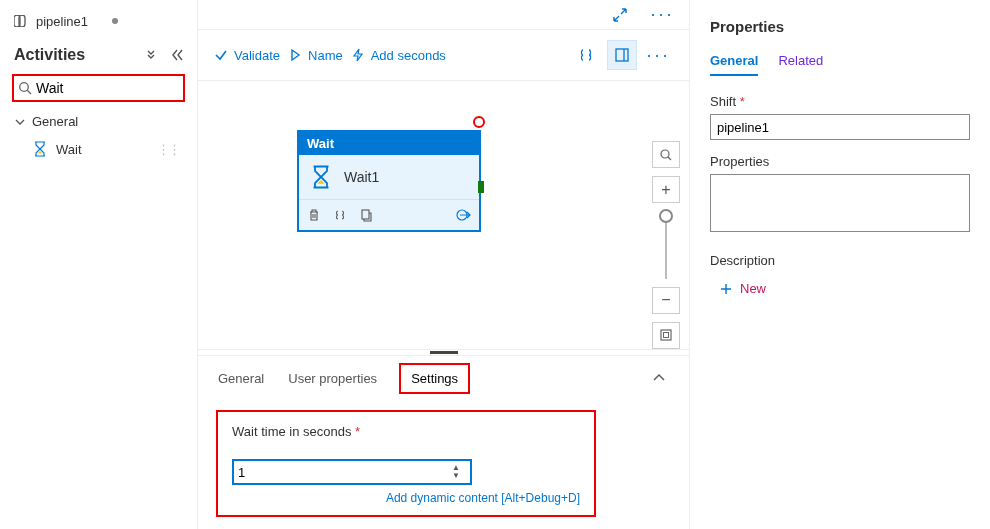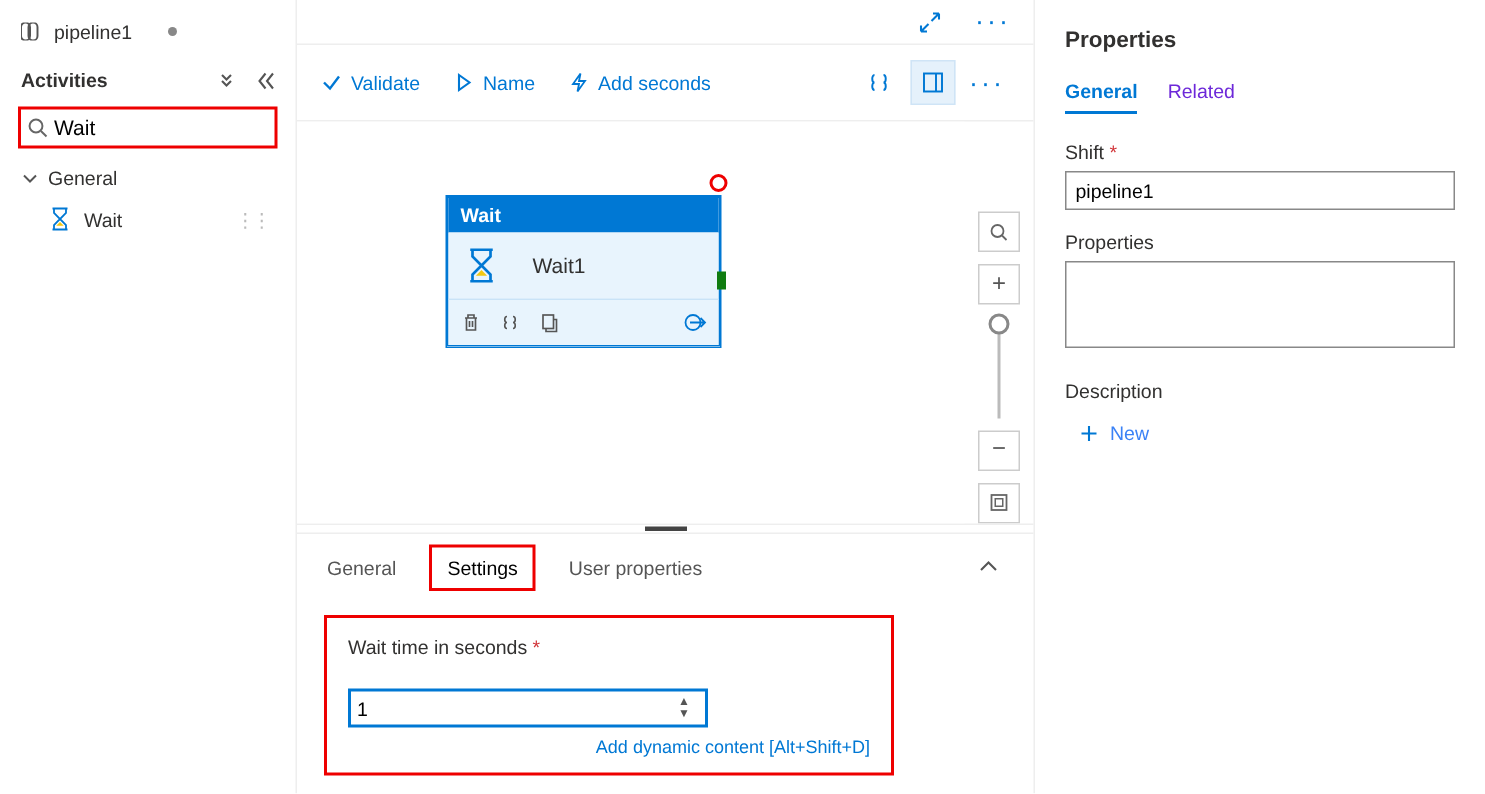--- a/index.html
+++ b/index.html
@@ -5,50 +5,50 @@
   * { box-sizing: border-box; margin: 0; padding: 0; font-family: "Segoe UI", Arial, sans-serif; }
   body { width: 990px; height: 529px; background: #fff; color: #323130; font-size: 13px; overflow: hidden; }
   .root { display: flex; height: 100%; }
 
   
   .sidebar { width: 198px; border-right: 1px solid #eee; padding: 6px 8px; }
   .tab-strip { display: flex; align-items: center; height: 30px; padding-left: 6px; }
   .tab-pipeline { display: flex; align-items: center; gap: 6px; font-size: 13px; }
   .tab-dot { width: 6px; height: 6px; background: #888; border-radius: 50%; margin-left: 18px; }
   .activities-head { display: flex; align-items: center; justify-content: space-between; margin-top: 6px; padding: 4px 6px; }
-  .activities-title { font-size: 13px; font-weight: 600; }
+  .activities-title { font-size: 16px; font-weight: 600; }
   .act-chevrons { display: flex; gap: 8px; color: #555; }
   .search-wrap { border: 2px solid #e00; margin: 6px 4px; display: flex; align-items: center; padding: 2px 4px; height: 28px; }
   .search-wrap svg { flex: none; }
   .search-input { border: none; outline: none; width: 100%; font-size: 14px; padding-left: 4px; }
   .group-item { display: flex; align-items: center; gap: 6px; padding: 6px 6px; cursor: pointer; }
   .activity-row { display: flex; align-items: center; gap: 8px; padding: 6px 10px 6px 24px; }
   .activity-row .grip { margin-left: auto; color: #bbb; letter-spacing: -2px; }
   .hourglass-sm { width: 16px; height: 16px; }
 
   
   .center { flex: 1; display: flex; flex-direction: column; border-right: 1px solid #eee; min-width: 0; }
   .titlebar-row { height: 30px; border-bottom: 1px solid #eee; display: flex; align-items: center; justify-content: flex-end; padding: 0 12px; gap: 12px; }
-  .toolbar { display: flex; align-items: center; gap: 22px; padding: 10px 16px; border-bottom: 1px solid #eee; }
+  .toolbar { display: flex; align-items: center; gap: 8px; padding: 10px 16px; border-bottom: 1px solid #eee; }
   .tool-item { display: flex; align-items: center; gap: 6px; color: #323130; cursor: pointer; }
   .tool-item.blue { color: #0078d4; }
   .tool-right { margin-left: auto; display: flex; align-items: center; gap: 6px; }
   .icon-btn { width: 30px; height: 30px; display: inline-flex; align-items: center; justify-content: center; cursor: pointer; color: #0078d4; }
   .icon-btn.sel { background: #e5f1fb; border: 1px solid #cfe4f6; }
 
   .canvas-wrap { flex: 1; display: flex; position: relative; overflow: hidden; }
   .canvas { flex: 1; position: relative; background: #fff; }
   .zoom-ctrl { width: 46px; display: flex; flex-direction: column; align-items: center; gap: 8px; padding-top: 60px; }
   .zoom-btn { width: 28px; height: 28px; border: 1px solid #ccc; display: flex; align-items: center; justify-content: center; cursor: pointer; color: #555; font-size: 16px; background: #fff; }
   .slider-track { width: 2px; height: 70px; background: #bbb; position: relative; }
   .slider-thumb { position: absolute; top: 0; left: 50%; width: 14px; height: 14px; background: #fff; border: 2px solid #888; border-radius: 50%; transform: translate(-50%, -2px); }
 
   .node { position: absolute; left: 100px; top: 50px; width: 182px; border: 1px solid #0078d4; box-shadow: 0 0 0 1px #0078d4; }
   .node-title { background: #0078d4; color: #fff; padding: 4px 8px; font-size: 13px; font-weight: 600; }
-  .node-body { background: #e8f4fd; padding: 10px; display: flex; align-items: center; gap: 22px; }
+  .node-body { background: #e8f4fd; padding: 10px; display: flex; align-items: center; gap: 11px; }
   .node-foot { background: #e8f4fd; border-top: 1px solid #c9e3f7; padding: 4px 4px; display: flex; align-items: center; gap: 4px; }
   .node-foot .spacer { flex: 1; }
   .foot-ico { width: 22px; height: 22px; display: inline-flex; align-items: center; justify-content: center; cursor: pointer; color: #555; }
   .node-out { position: absolute; right: -5px; top: 50%; width: 6px; height: 12px; background: #107c10; }
   .node-red-circle { position: absolute; top: -16px; right: -6px; width: 12px; height: 12px; border: 2px solid #e00; border-radius: 50%; }
 
   .drag-handle { height: 6px; display: flex; justify-content: center; border-top: 1px solid #eee; align-items: center; }
   .drag-handle div { width: 28px; height: 3px; background: #444; }
 
   .bottom-panel { border-top: 1px solid #eee; padding: 0 18px 12px; position: relative; }
@@ -68,21 +68,21 @@
   
   .props { width: 300px; padding: 18px 20px; }
   .props-title { font-size: 15px; font-weight: 700; margin-bottom: 18px; }
   .props-tabs { display: flex; gap: 20px; margin-bottom: 18px; }
   .props-tab { padding-bottom: 6px; cursor: pointer; color: #6d28d9; }
   .props-tab.active { color: #0078d4; border-bottom: 2px solid #0078d4; font-weight: 600; }
   .prop-label { font-size: 13px; margin-bottom: 5px; }
   .prop-input { width: 100%; height: 26px; border: 1px solid #888; padding: 0 6px; font-size: 13px; }
   .prop-ta { width: 100%; height: 58px; border: 1px solid #888; resize: none; padding: 4px 6px; font-size: 13px; }
   .annot { margin-top: 18px; }
-  .annot-new { display: inline-flex; align-items: center; gap: 8px; color: #3b82f6; cursor: pointer; margin-top: 8px; padding-left: 10px; }
+  .annot-new { display: inline-flex; align-items: center; gap: 8px; color: #be185d; cursor: pointer; margin-top: 8px; padding-left: 10px; }
 
   svg { display: block; }
 </style>
 </head>
 <body>
 
 <div class="root">
 
   <div class="sidebar">
     <div class="tab-strip">
@@ -243,38 +243,38 @@
       </div>
     </div>
 
     <div class="drag-handle">
         <div></div>
       </div>
 
     <div class="bottom-panel">
       <div class="bp-tabs">
         <div class="bp-tab">General</div>
+        <div class="bp-tab">User properties</div>
         <div class="bp-tab active boxed">Settings</div>
-        <div class="bp-tab">User properties</div>
         <div class="bp-collapse">
             <svg width="14" height="10" viewBox="0 0 14 10">
               <path d="M2 7 L7 2 L12 7" stroke="#555" stroke-width="1.4" fill="none"></path>
             </svg>
           </div>
       </div>
       <div class="redbox">
         <div class="field-label"><span>Wait time in seconds</span> <span class="req">*</span></div>
         <div class="num-input">
           <input value="1" style="">
           <div class="num-spin">
               <span>▲</span>
               <span>▼</span>
             </div>
         </div>
-        <div class="dyn-link">Add dynamic content [Alt+Shift+D]</div>
+        <div class="dyn-link">Add dynamic content [Alt+Debug+D]</div>
       </div>
     </div>
   </div>
 
   <div class="props">
     <div class="props-title">Properties</div>
     <div class="props-tabs">
       <div class="props-tab active">General</div>
       <div class="props-tab">Related</div>
     </div>

